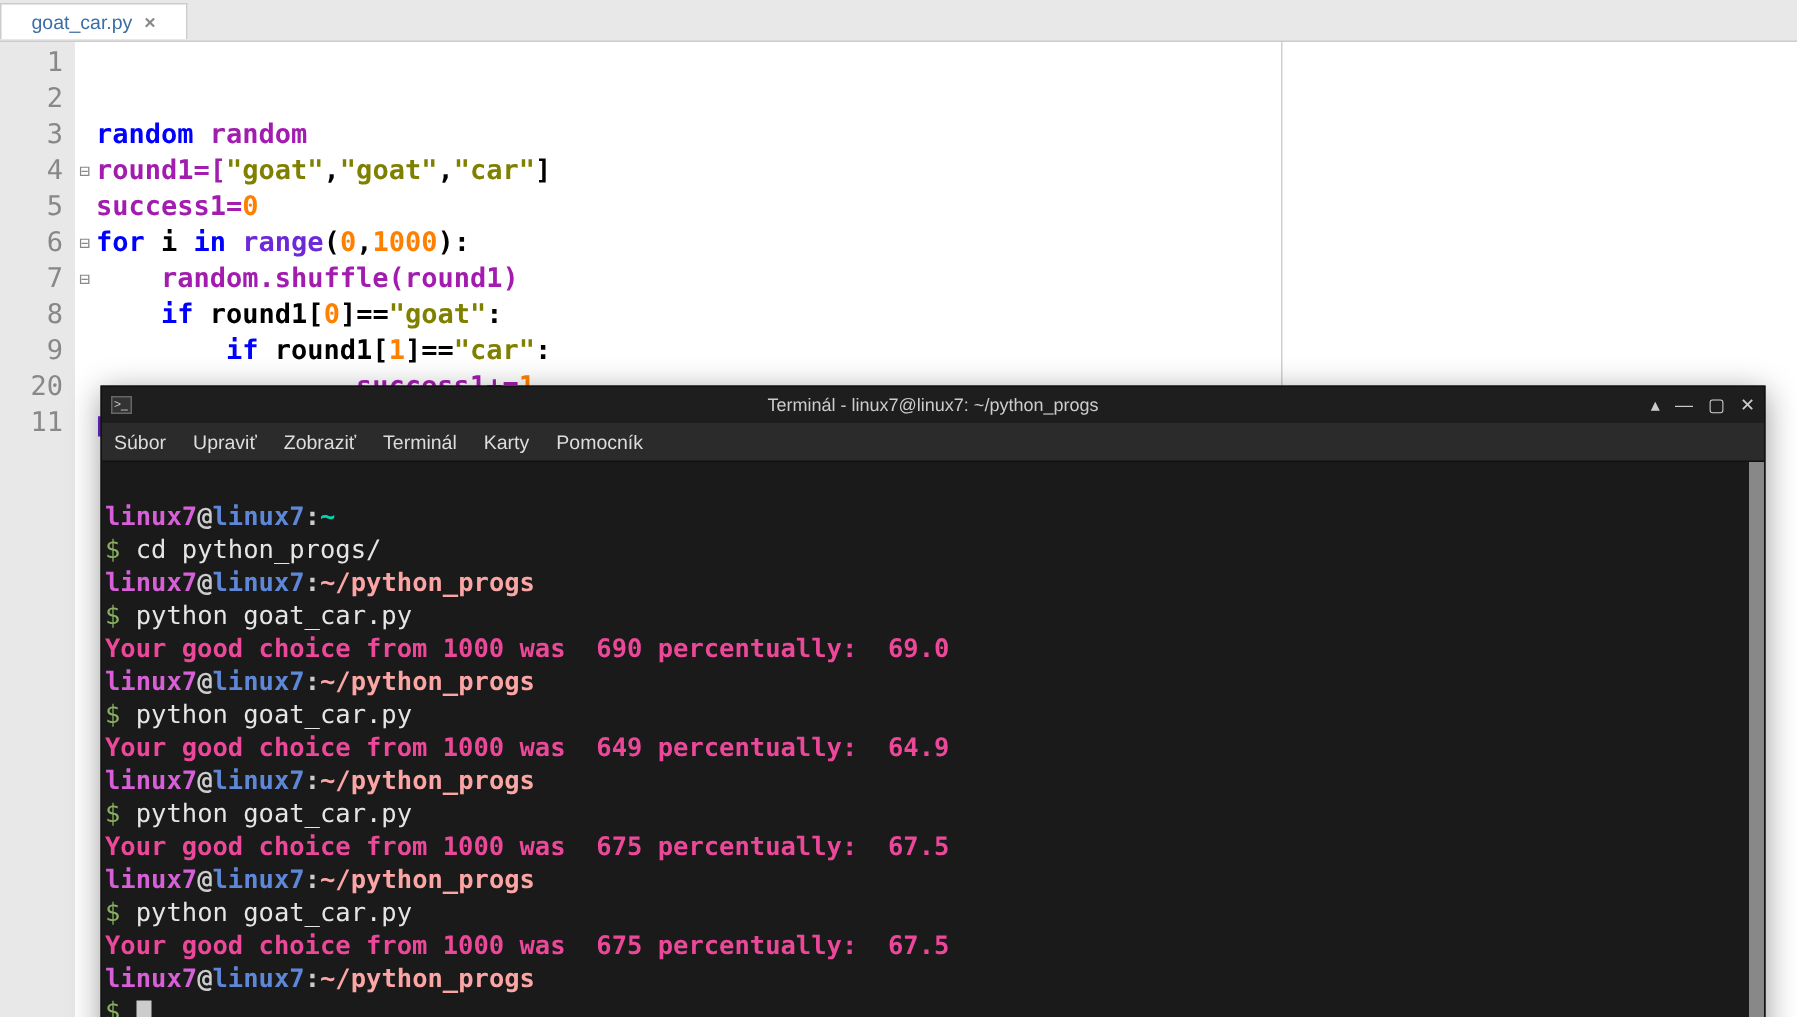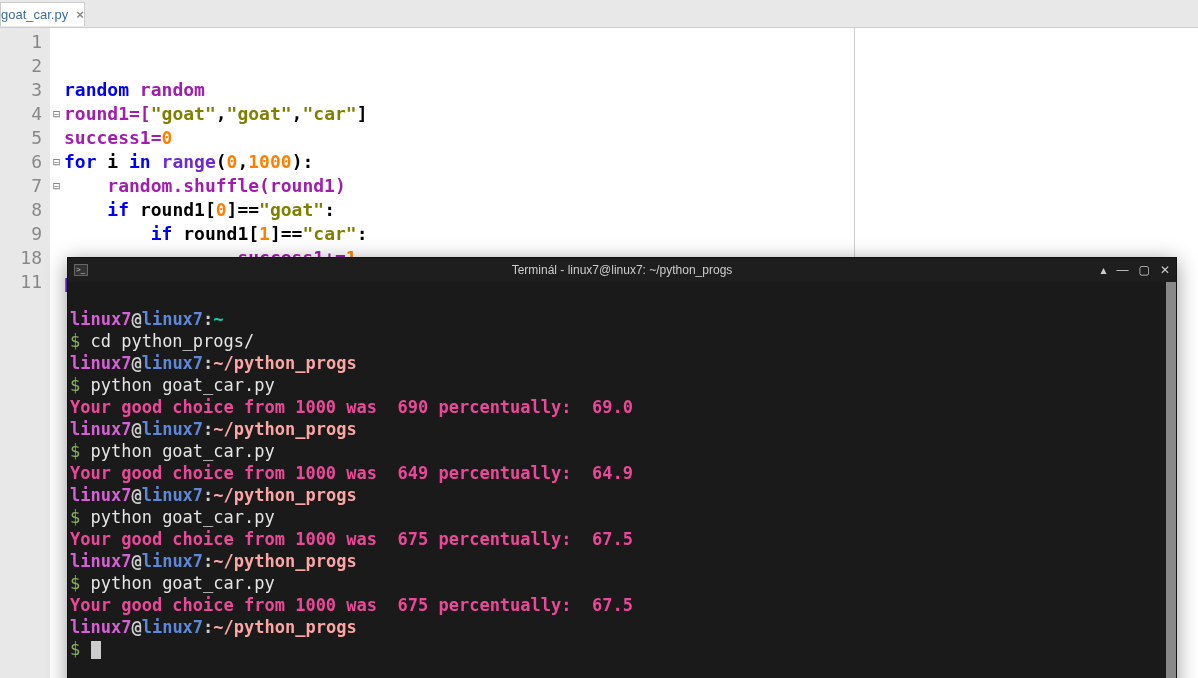--- a/index.html
+++ b/index.html
@@ -15,21 +15,21 @@
   background: #e8e8e8;
   height: 28px;
   display: flex;
   align-items: center;
   border-bottom: 1px solid #ccc;
 }
 .tab {
   background: #fff;
   border: 1px solid #ccc;
   border-bottom: none;
-  padding: 4px 0;
+  padding: 4px 20px;
   font-size: 13px;
   font-family: sans-serif;
   display: flex;
   align-items: center;
   gap: 8px;
   color: #3a6ea5;
 }
 .tab .close {
   color: #888;
   font-weight: bold;
@@ -208,21 +208,21 @@
   <div class="gutter">
     <div>1</div>
     <div>2</div>
     <div>3</div>
     <div>4</div>
     <div>5</div>
     <div>6</div>
     <div>7</div>
     <div>8</div>
     <div>9</div>
-    <div>18</div>
+    <div>20</div>
     <div>11</div>
   </div>
   <div class="fold-col">
     <span class="fm"></span>
       <span class="fm"></span>
       <span class="fm"></span>
     <span class="fm box"></span>
     <span class="fm"></span>
     <span class="fm box"></span>
     <span class="fm box"></span>
@@ -245,20 +245,28 @@
   <div class="term-titlebar">
     <span class="term-icon">&gt;_</span>
     <span class="title-text">Terminál - linux7@linux7: ~/python_progs</span>
     <div class="win-controls">
       <span>▴</span>
       <span>—</span>
       <span>▢</span>
       <span>✕</span>
     </div>
   </div>
+  <div class="term-menubar">
+    <span>Súbor</span>
+    <span>Upraviť</span>
+    <span>Zobraziť</span>
+    <span>Terminál</span>
+    <span>Karty</span>
+    <span>Pomocník</span>
+  </div>
   <div class="term-body">
 <span><span class="t-user">linux7</span><span class="t-at">@</span><span class="t-host">linux7</span><span class="t-colon">:</span><span class="t-home">~</span></span>
 <span><span class="t-dollar">$</span><span class="t-cmd"> cd python_progs/</span></span>
 <span><span class="t-user">linux7</span><span class="t-at">@</span><span class="t-host">linux7</span><span class="t-colon">:</span><span class="t-path">~/python_progs</span></span>
 <span><span class="t-dollar">$</span><span class="t-cmd"> python goat_car.py</span></span>
 <span class="t-out">Your good choice from 1000 was  690 percentually:  69.0</span>
 <span><span class="t-user">linux7</span><span class="t-at">@</span><span class="t-host">linux7</span><span class="t-colon">:</span><span class="t-path">~/python_progs</span></span>
 <span><span class="t-dollar">$</span><span class="t-cmd"> python goat_car.py</span></span>
 <span class="t-out">Your good choice from 1000 was  649 percentually:  64.9</span>
 <span><span class="t-user">linux7</span><span class="t-at">@</span><span class="t-host">linux7</span><span class="t-colon">:</span><span class="t-path">~/python_progs</span></span>

